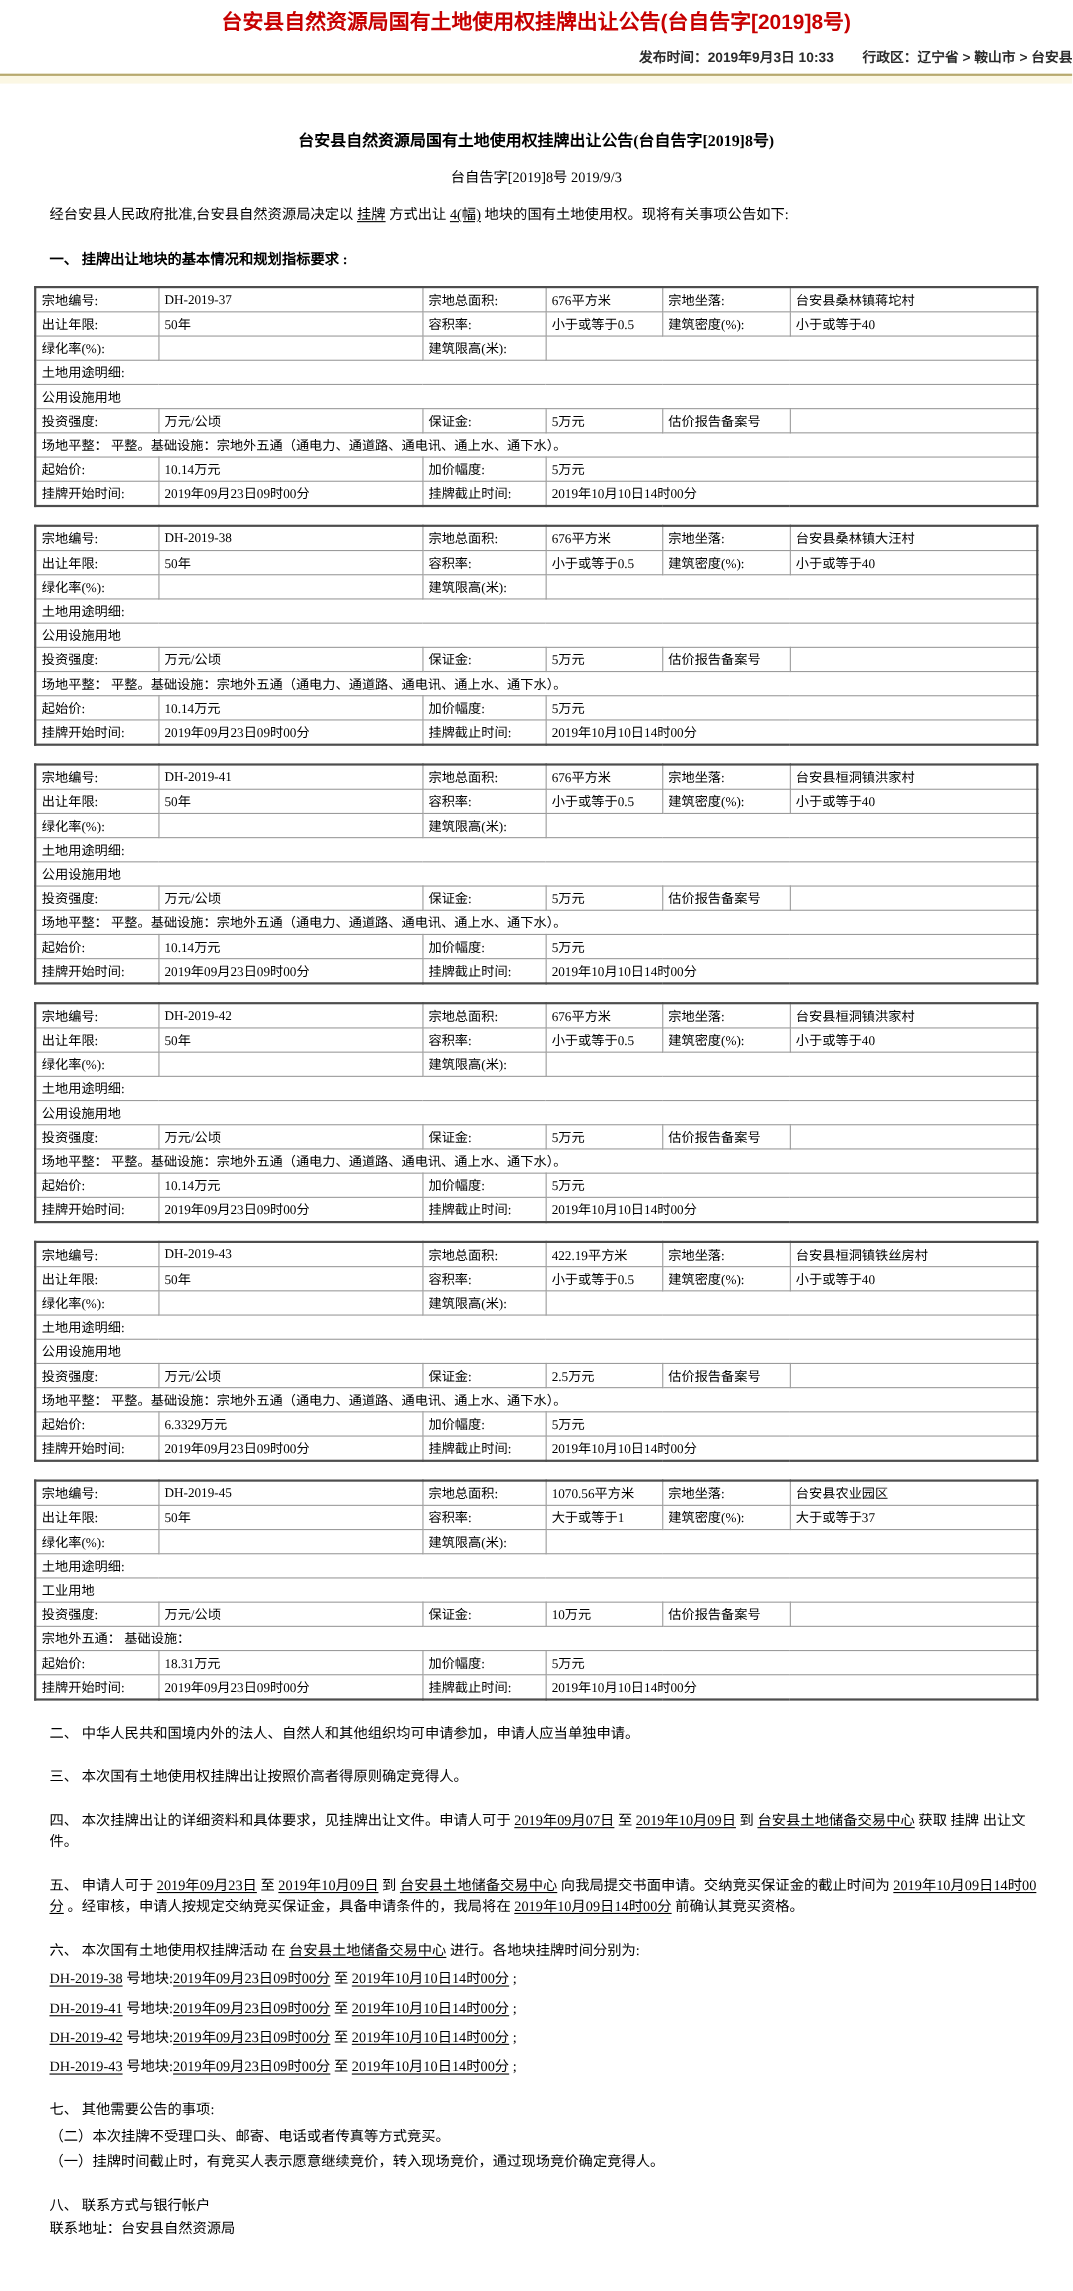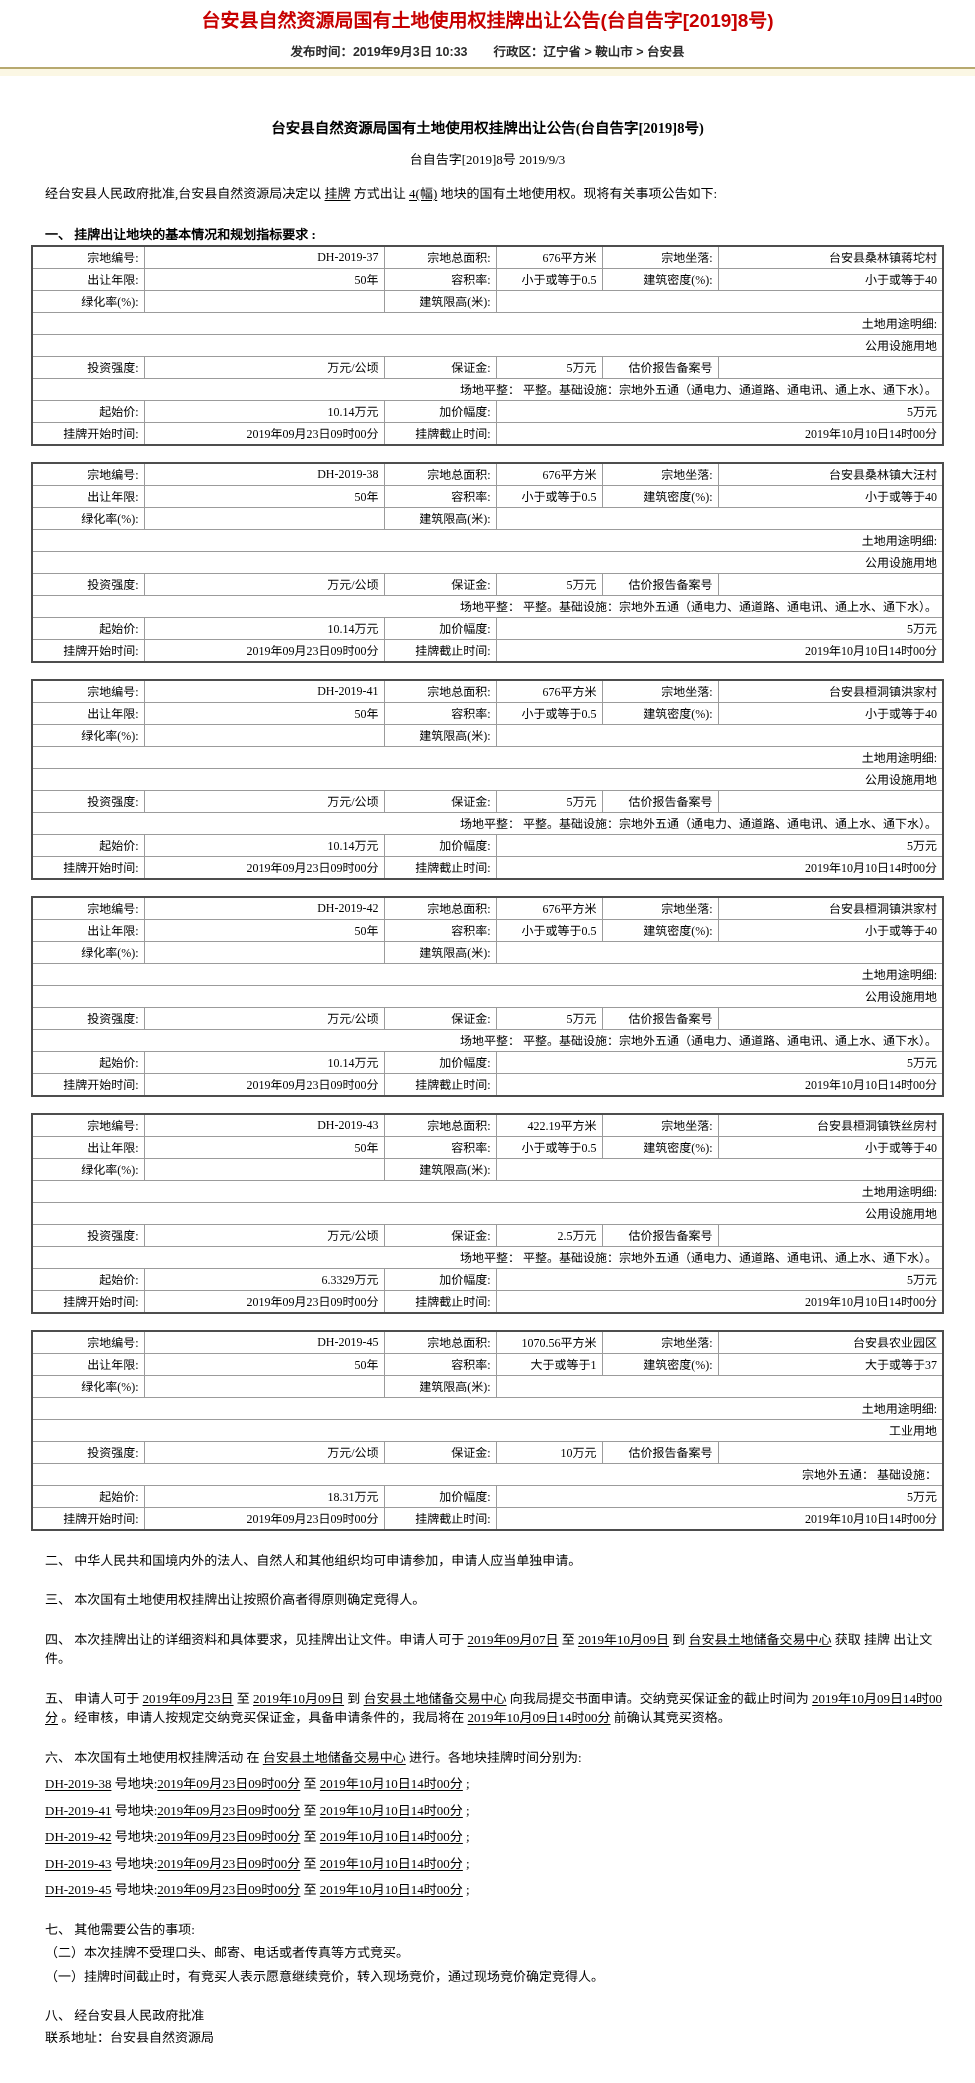--- a/index.html
+++ b/index.html
@@ -6,39 +6,39 @@
   body{width:975px;font-family:"Liberation Serif","DejaVu Serif",serif;color:#000;}
   .page{position:relative;width:975px;min-height:2083px;overflow:hidden;background:#fff;}
 
   .main-title{
     margin:9px 40px 0;
     text-align:center;
     font-family:"Liberation Sans","DejaVu Sans",sans-serif;
     font-size:19px;line-height:1.25;font-weight:bold;color:#c70000;
   }
   .meta{
-    margin-top:8px;text-align:center;
+    margin-top:8px;text-align:right;
     font-family:"Liberation Sans","DejaVu Sans",sans-serif;
     font-size:12.5px;color:#2b2b2b;font-weight:600;
   }
   .meta .sep{display:inline-block;width:26px;}
   .band{margin-top:7px;height:7px;background:#fbf7e4;border-top:2px solid #b7a96f;}
 
   .doc{padding:0 31px;}
   .doc-title{margin-top:40px;text-align:center;font-weight:bold;font-size:14.5px;}
   .doc-subtitle{margin-top:12px;text-align:center;font-size:13px;}
 
   .para{margin:20px 0 0 14px;font-size:13px;line-height:1.5;}
   .para.intro{margin-top:16px;}
   .para.sec-head{margin-top:22px;font-weight:bold;}
   .para.item{margin-top:4px;}
 
   .u{text-decoration:underline;text-underline-offset:2px;}
 
-  #parcel-tables{text-align:right;}
+  #parcel-tables{margin-top:14px;}
   table.parcel{
     width:100%;border-collapse:collapse;table-layout:fixed;
     border:2px solid #4d4d4d;font-size:12px;margin:0 0 16px 0;
   }
   table.parcel td{
     border:1px solid #9b9b9b;height:19px;padding:1px 5px;
     vertical-align:middle;overflow:hidden;white-space:nowrap;
   }
   table.parcel td.wrap{white-space:normal;}
 
@@ -456,27 +456,26 @@
     <p class="para">三、 本次国有土地使用权挂牌出让按照价高者得原则确定竞得人。</p>
     <p class="para"><span>四、 本次挂牌出让的详细资料和具体要求，见挂牌出让文件。申请人可于 </span><span class="u">2019年09月07日</span><span> 至 </span><span class="u">2019年10月09日</span><span> 到 </span><span class="u">台安县土地储备交易中心</span><span> 获取 挂牌 出让文件。</span></p>
     <p class="para"><span>五、 申请人可于 </span><span class="u">2019年09月23日</span><span> 至 </span><span class="u">2019年10月09日</span><span> 到 </span><span class="u">台安县土地储备交易中心</span><span> 向我局提交书面申请。交纳竞买保证金的截止时间为 </span><span class="u">2019年10月09日14时00分</span><span> 。经审核，申请人按规定交纳竞买保证金，具备申请条件的，我局将在 </span><span class="u">2019年10月09日14时00分</span><span> 前确认其竞买资格。</span></p>
     <p class="para"><span>六、 本次国有土地使用权挂牌活动 在 </span><span class="u">台安县土地储备交易中心</span><span> 进行。各地块挂牌时间分别为:</span></p>
 
     <div id="schedule-lines">
         <div class="sched-line"><span class="u">DH-2019-38</span><span> 号地块:</span><span class="u">2019年09月23日09时00分</span><span> 至 </span><span class="u">2019年10月10日14时00分</span><span> ;</span></div>
         <div class="sched-line"><span class="u">DH-2019-41</span><span> 号地块:</span><span class="u">2019年09月23日09时00分</span><span> 至 </span><span class="u">2019年10月10日14时00分</span><span> ;</span></div>
         <div class="sched-line"><span class="u">DH-2019-42</span><span> 号地块:</span><span class="u">2019年09月23日09时00分</span><span> 至 </span><span class="u">2019年10月10日14时00分</span><span> ;</span></div>
         <div class="sched-line"><span class="u">DH-2019-43</span><span> 号地块:</span><span class="u">2019年09月23日09时00分</span><span> 至 </span><span class="u">2019年10月10日14时00分</span><span> ;</span></div>
-        <div class="sched-line"><span class="u">DH-2019-45</span><span> 号地块:</span><span class="u">2019年09月23日09时00分</span><span> 至 </span><span class="u">2019年10月10日14时00分</span><span> ;</span></div>
       </div>
 
     <p class="para">七、 其他需要公告的事项:</p>
     <p class="para item">（二）本次挂牌不受理口头、邮寄、电话或者传真等方式竞买。</p>
     <p class="para item">（一）挂牌时间截止时，有竞买人表示愿意继续竞价，转入现场竞价，通过现场竞价确定竞得人。</p>
 
-    <p class="para">八、 经台安县人民政府批准</p>
+    <p class="para">八、 联系方式与银行帐户</p>
     <div id="contact-lines">
         <div class="contact-line">联系地址：台安县自然资源局</div>
       </div>
 
   </div>
 
 </div>
 
 </body></html>

